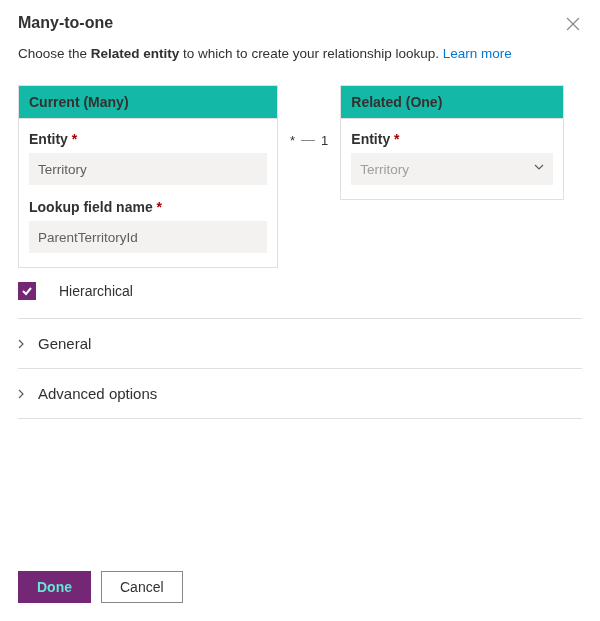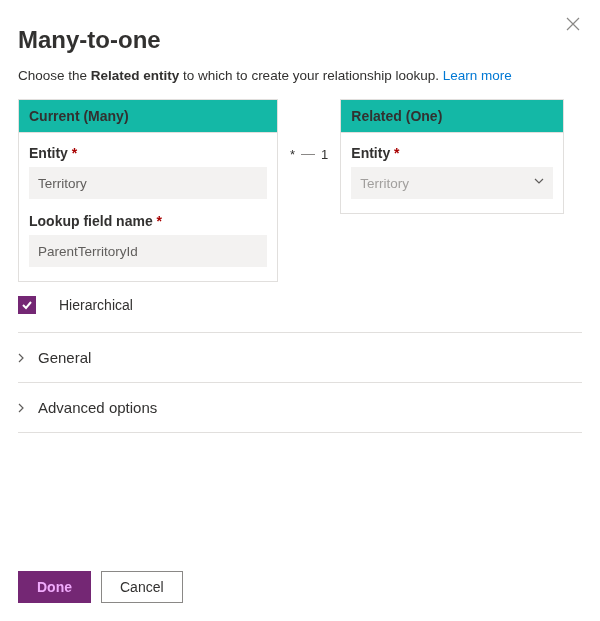--- a/index.html
+++ b/index.html
@@ -13,34 +13,34 @@
     height: 621px;
     padding: 14px 18px;
     position: relative;
   }
   .title-row {
     display: flex;
     justify-content: space-between;
     align-items: flex-start;
   }
   .title {
-    font-size: 24px;
-    font-weight: 600;
-    margin: 12px 0 14px 0;
+    font-size: 16px;
+    font-weight: 600;
+    margin: 0 0 14px 0;
   }
   .close-x {
     font-size: 18px;
     color: #8a8886;
     cursor: pointer;
     line-height: 1;
     padding: 2px;
   }
   .subtitle {
     font-size: 13.5px;
-    margin-bottom: 16px;
+    margin-bottom: 24px;
   }
   .subtitle .bold { font-weight: 600; }
   .link { color: #0078d4; cursor: pointer; }
   .panels {
     display: flex;
     align-items: flex-start;
     gap: 12px;
   }
   .panel {
     border: 1px solid #e1dfdd;
@@ -167,21 +167,21 @@
     padding: 0 18px;
     font-size: 14px;
     cursor: pointer;
     border: 1px solid;
     display: flex;
     align-items: center;
     justify-content: center;
   }
   .btn-primary {
     background: #742774;
-    color: #f0abfc;
+    color: #5eead4;
     border-color: #742774;
     font-weight: 600;
   }
   .btn-secondary {
     background: #fff;
     color: #323130;
     border-color: #8a8886;
   }
 </style>
 </head>

